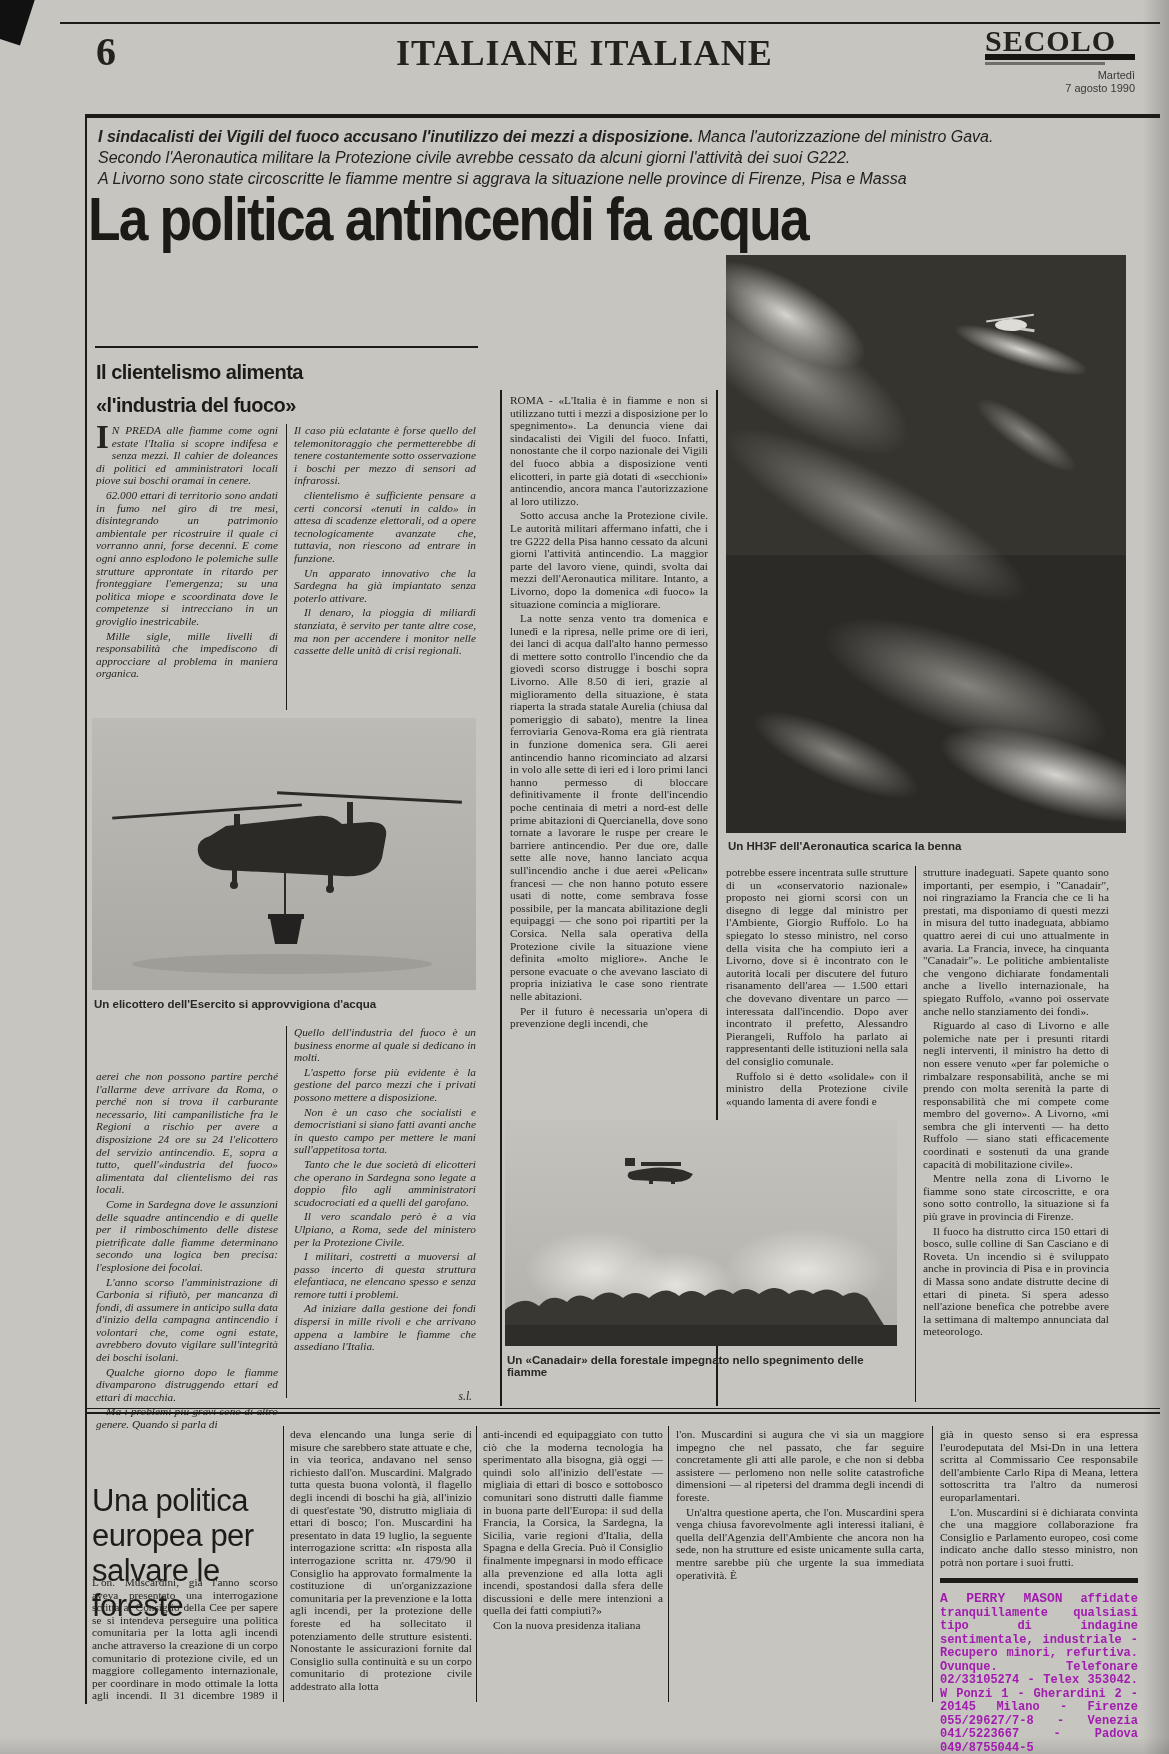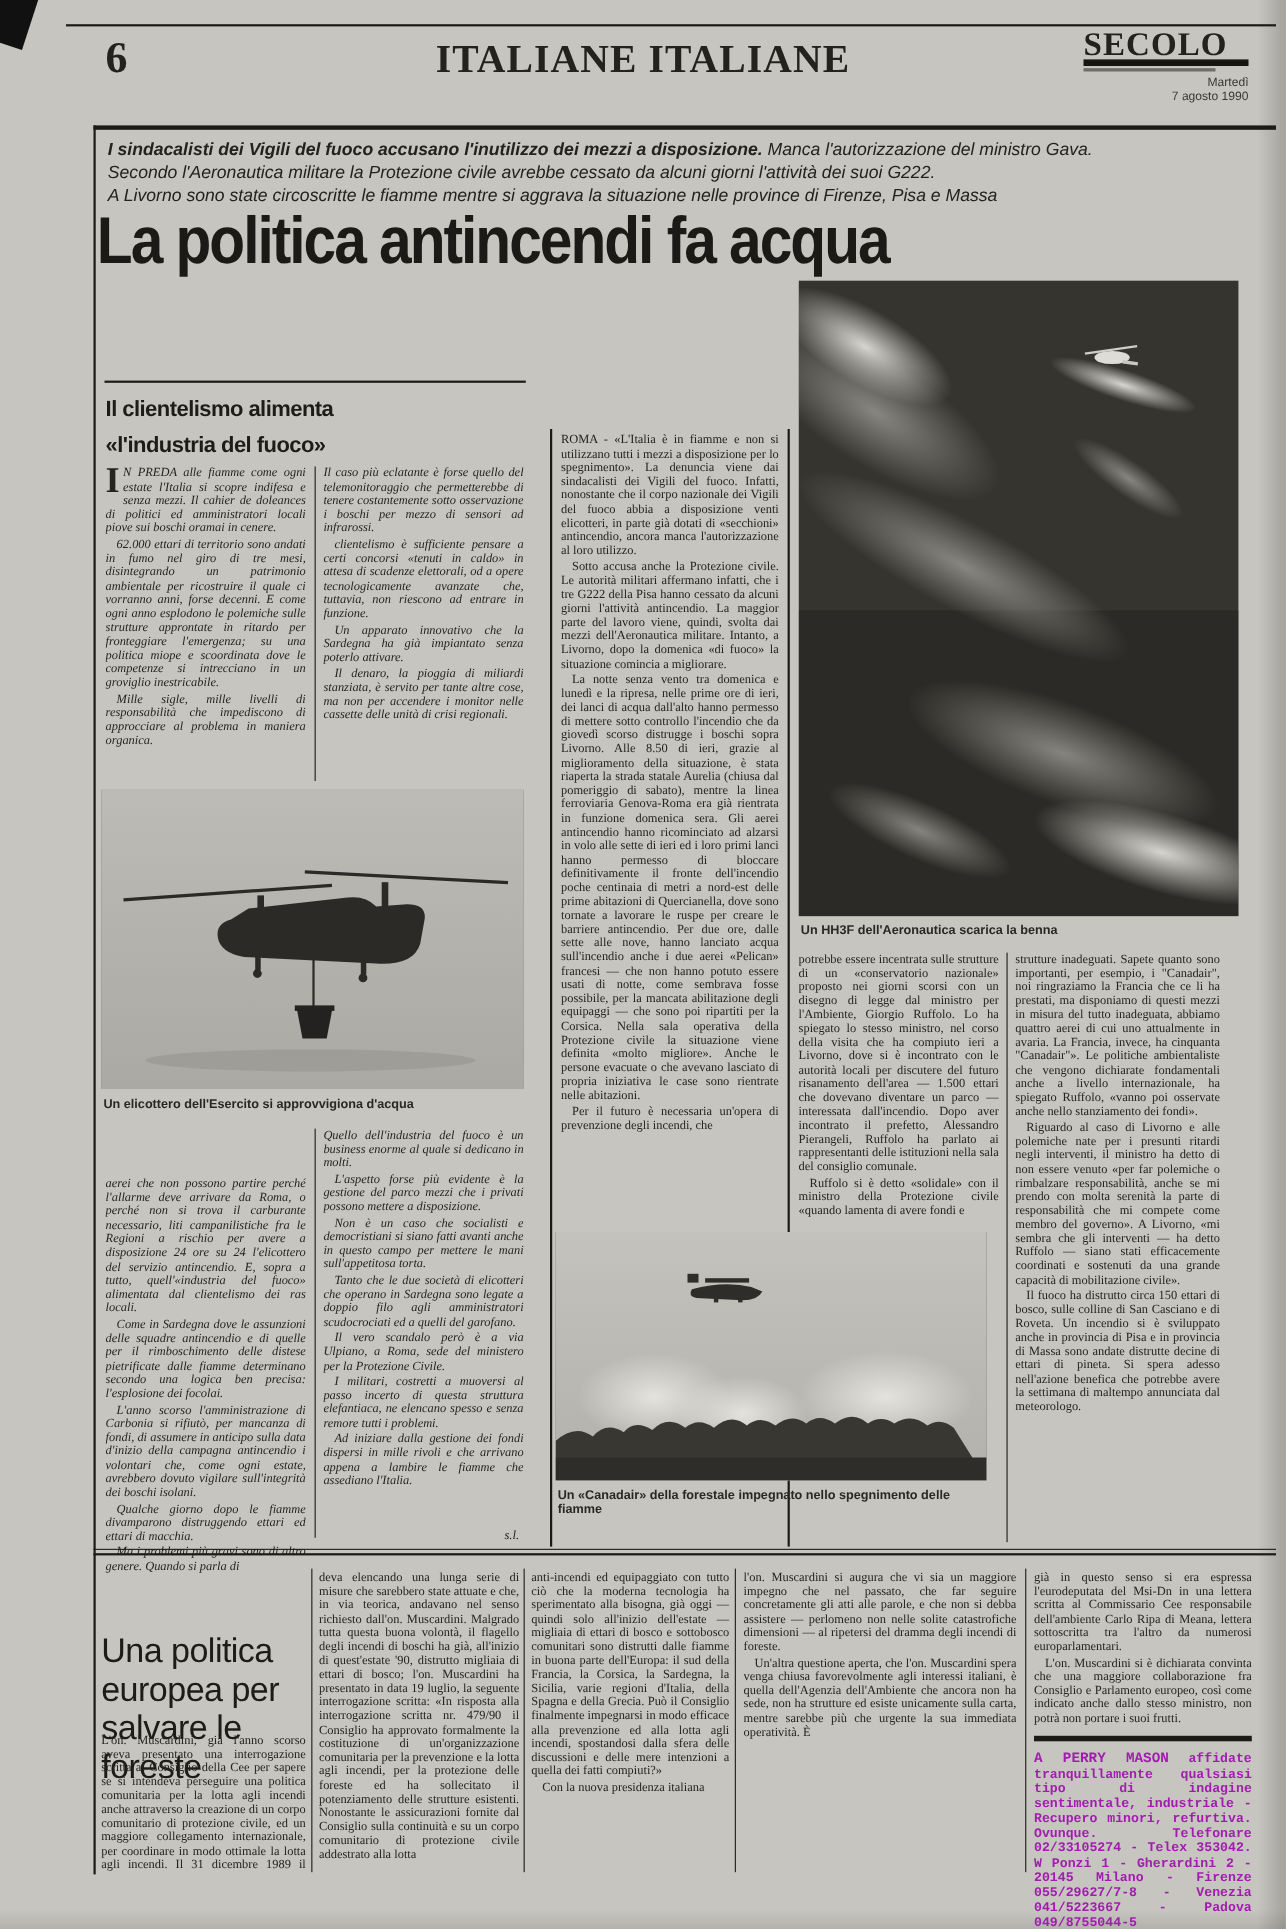--- a/index.html
+++ b/index.html
@@ -228,20 +228,21 @@
   <div class="caption" style="left:507px;top:1354px;width:390px;">Un «Canadair» della forestale impegnato nello spegnimento delle fiamme</div>
 
   <div class="col" style="left:726px;top:866px;width:182px;height:246px;">
       <p>potrebbe essere incentrata sulle strutture di un «conservatorio nazionale» proposto nei giorni scorsi con un disegno di legge dal ministro per l'Ambiente, Giorgio Ruffolo. Lo ha spiegato lo stesso ministro, nel corso della visita che ha compiuto ieri a Livorno, dove si è incontrato con le autorità locali per discutere del futuro risanamento dell'area — 1.500 ettari che dovevano diventare un parco — interessata dall'incendio. Dopo aver incontrato il prefetto, Alessandro Pierangeli, Ruffolo ha parlato ai rappresentanti delle istituzioni nella sala del consiglio comunale.</p>
       <p>Ruffolo si è detto «solidale» con il ministro della Protezione civile «quando lamenta di avere fondi e</p>
     </div>
   <div class="vrule" style="left:915px;top:866px;width:1px;height:536px;"></div>
   <div class="col" style="left:923px;top:866px;width:186px;height:536px;">
       <p>strutture inadeguati. Sapete quanto sono importanti, per esempio, i "Canadair", noi ringraziamo la Francia che ce li ha prestati, ma disponiamo di questi mezzi in misura del tutto inadeguata, abbiamo quattro aerei di cui uno attualmente in avaria. La Francia, invece, ha cinquanta "Canadair"». Le politiche ambientaliste che vengono dichiarate fondamentali anche a livello internazionale, ha spiegato Ruffolo, «vanno poi osservate anche nello stanziamento dei fondi».</p>
       <p>Riguardo al caso di Livorno e alle polemiche nate per i presunti ritardi negli interventi, il ministro ha detto di non essere venuto «per far polemiche o rimbalzare responsabilità, anche se mi prendo con molta serenità la parte di responsabilità che mi compete come membro del governo». A Livorno, «mi sembra che gli interventi — ha detto Ruffolo — siano stati efficacemente coordinati e sostenuti da una grande capacità di mobilitazione civile».</p>
+      <p>Mentre nella zona di Livorno le fiamme sono state circoscritte, e ora sono sotto controllo, la situazione si fa più grave in provincia di Firenze.</p>
       <p>Il fuoco ha distrutto circa 150 ettari di bosco, sulle colline di San Casciano e di Roveta. Un incendio si è sviluppato anche in provincia di Pisa e in provincia di Massa sono andate distrutte decine di ettari di pineta. Si spera adesso nell'azione benefica che potrebbe avere la settimana di maltempo annunciata dal meteorologo.</p>
     </div>
 
   <div class="hrule" style="left:85px;top:1408px;width:1075px;height:1px;"></div>
   <div class="hrule" style="left:85px;top:1412px;width:1075px;height:2px;"></div>
 
   <div class="bottom-title">Una politica europea per salvare le foreste</div>
   <div class="col" style="left:92px;top:1576px;width:186px;height:126px;">
       <p>L'on. Muscardini, già l'anno scorso aveva presentato una interrogazione scritta al Consiglio della Cee per sapere se si intendeva perseguire una politica comunitaria per la lotta agli incendi anche attraverso la creazione di un corpo comunitario di protezione civile, ed un maggiore collegamento internazionale, per coordinare in modo ottimale la lotta agli incendi. Il 31 dicembre 1989 il Consiglio rispon-</p>
     </div>

